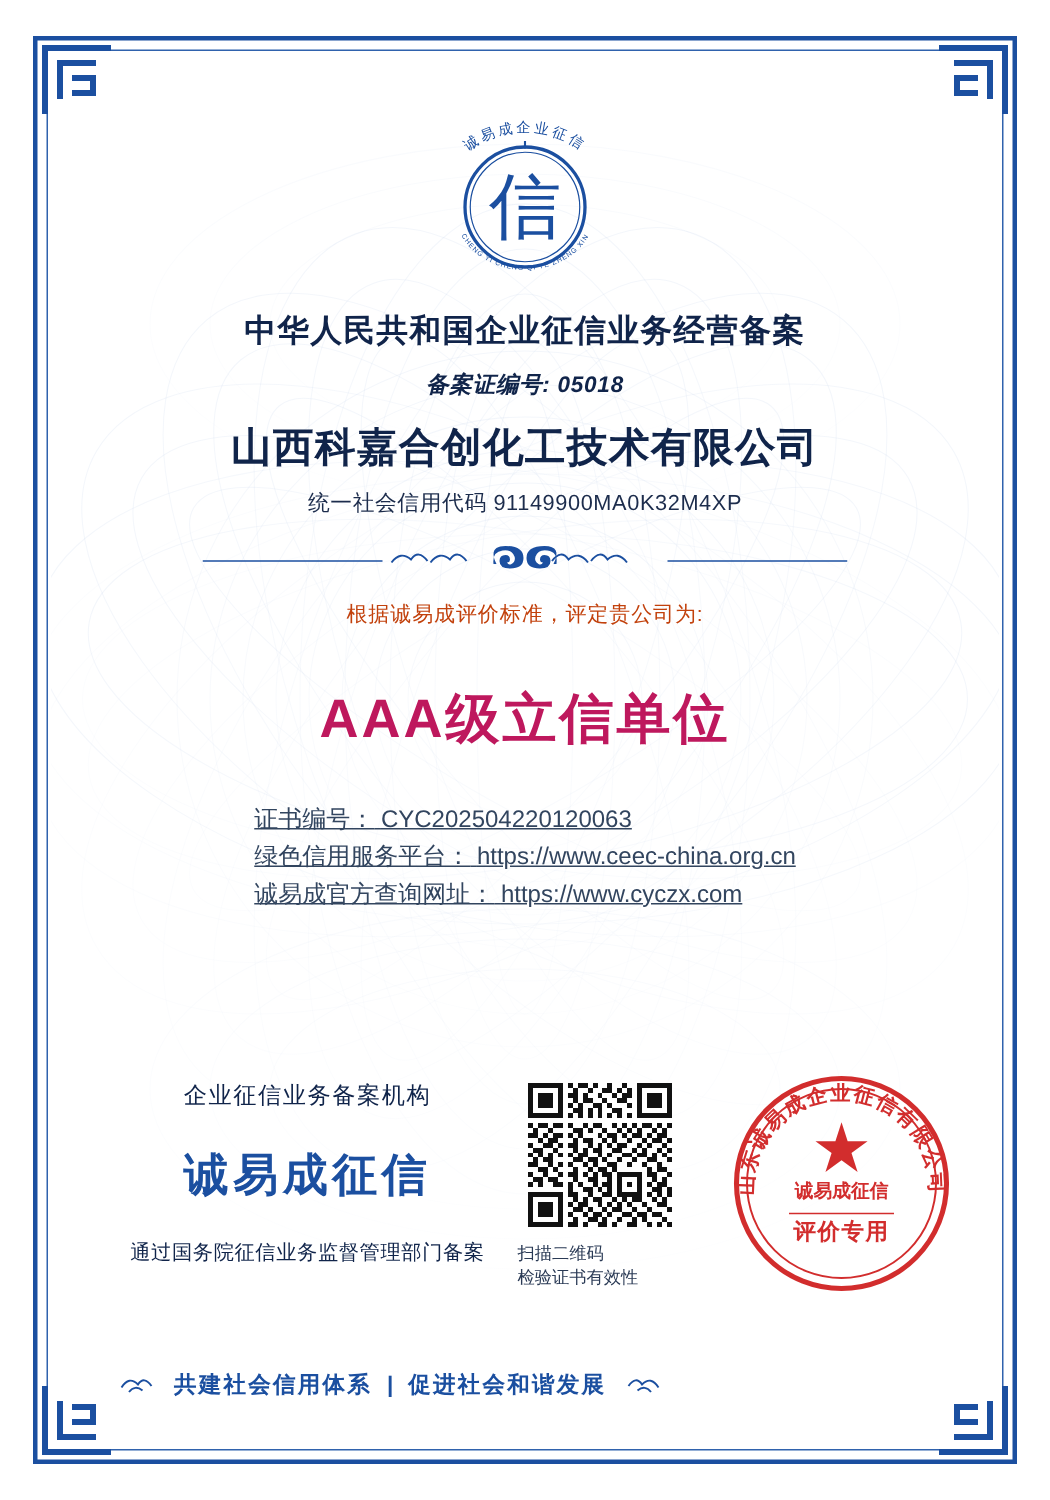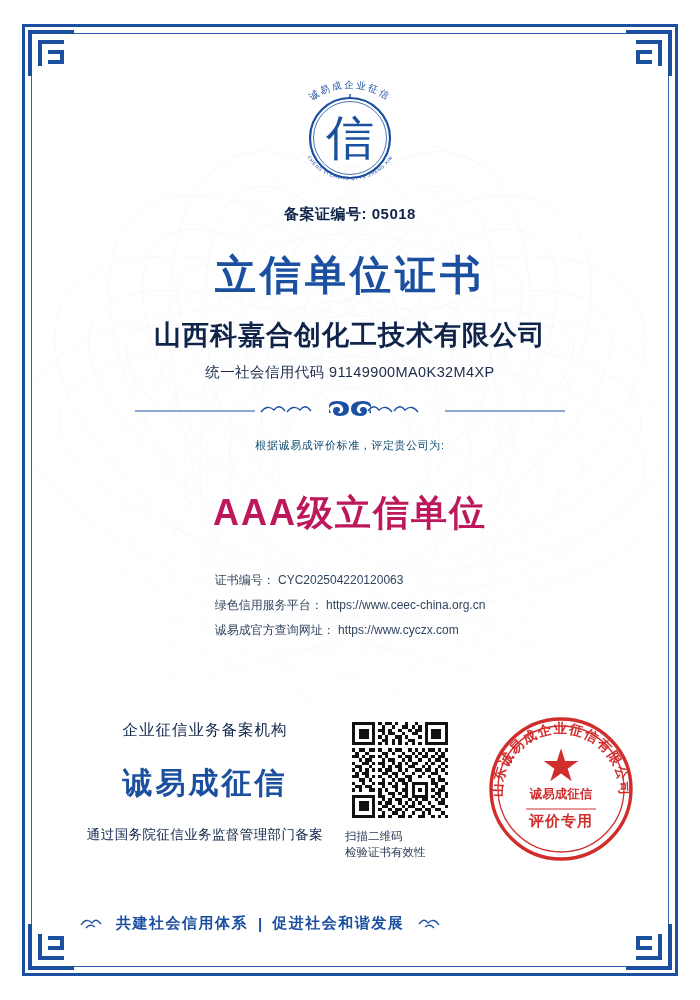--- a/index.html
+++ b/index.html
@@ -100,20 +100,21 @@
     font-weight: bold;
     color: #10244a;
     letter-spacing: 1px;
   }
   .head-line2 {
     margin-top: 13px;
     font-size: 15px;
     font-weight: bold;
     color: #10244a;
     letter-spacing: 0.5px;
+    font-style: italic;
   }
   .title-main {
     margin-top: 24px;
     font-size: 41px;
     font-weight: bold;
     color: #1b4fa0;
     letter-spacing: 4px;
   }
   .company {
     margin-top: 14px;
@@ -133,42 +134,43 @@
   .divider {
     margin-top: 16px;
     height: 26px;
     display: flex;
     align-items: center;
     justify-content: center;
   }
 
   .statement {
     margin-top: 14px;
-    font-size: 11px;
-    color: #0c4a6e;
+    font-size: 14px;
+    color: #c2410c;
     letter-spacing: 0.6px;
   }
   .grade {
     margin-top: 36px;
     font-size: 36px;
     font-weight: bold;
     color: #be185d;
     letter-spacing: 2px;
   }
 
   .details {
     margin-top: 30px;
     display: inline-block;
     text-align: left;
   }
   .detail-row {
-    font-size: 12px;
+    font-size: 16px;
     color: #32455f;
     line-height: 25px;
     white-space: nowrap;
+    text-decoration: underline;
   }
   .detail-row .lbl { color: #32455f; }
   .detail-row .val { color: #32455f; }
 
   
   .bottom {
     position: absolute;
     left: 0;
     right: 0;
     bottom: 54px;
@@ -408,27 +410,27 @@
         <text font-family="'Liberation Sans',sans-serif" font-size="4.6" fill="#1b4fa0" letter-spacing="0.7">
           <textPath href="#arcBot" startOffset="50%" text-anchor="middle">CHENG YI CHENG QI YE ZHENG XIN</textPath>
         </text>
 
         <text x="75" y="74" text-anchor="middle" font-family="'Liberation Serif',serif" font-size="48" fill="#1b4fa0">信</text>
 
         <line x1="75" y1="14" x2="75" y2="19" stroke="#1b4fa0" stroke-width="1.4"></line>
       </svg>
     </div>
 
+    <div class="head-line1">中华人民共和国企业征信业务经营备案</div>
 
     <div class="head-line2">
       <span>备案证编号:</span>
       <span>05018</span>
     </div>
 
-    <div class="title-main">立信单位证书</div>
 
     <div class="company">山西科嘉合创化工技术有限公司</div>
 
     <div class="credit-code">
       <span>统一社会信用代码</span>
       <span>91149900MA0K32M4XP</span>
     </div>
 
     
     <div class="divider">

